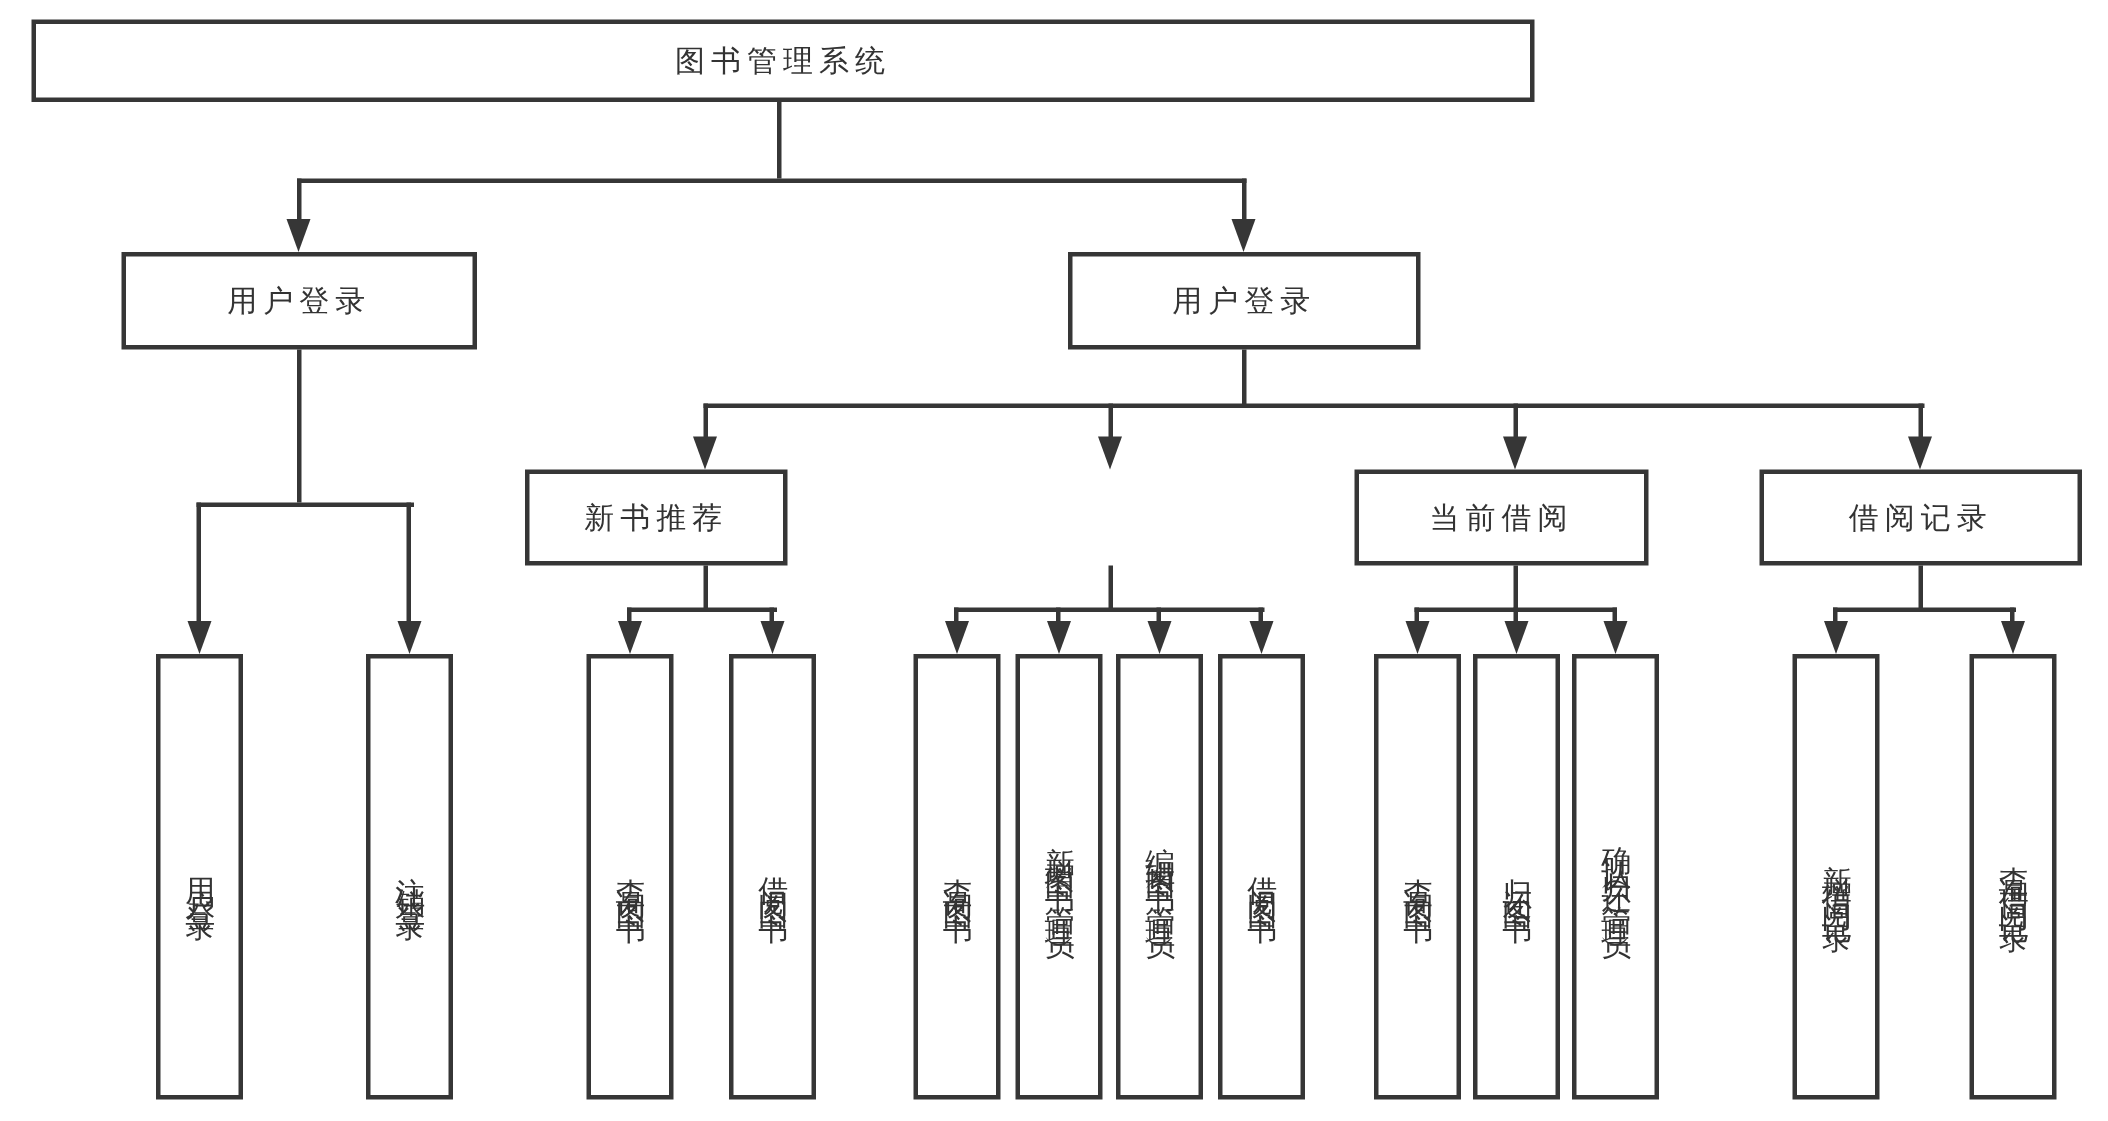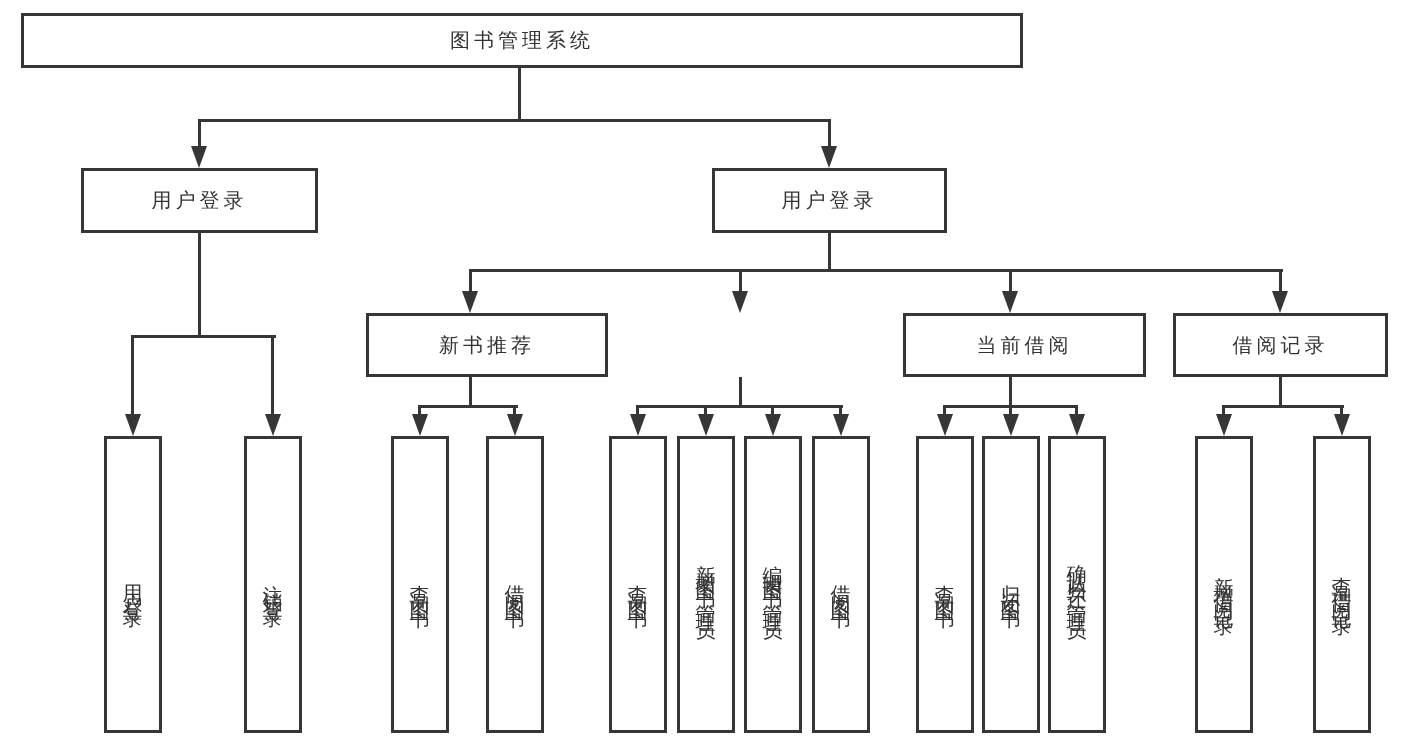--- a/index.html
+++ b/index.html
@@ -88,22 +88,22 @@
   <div class="line" style="left:469px;top:269px;width:814px;height:3px"></div>
   <div class="line" style="left:469px;top:269px;width:3px;height:23px"></div>
   <div class="line" style="left:739px;top:269px;width:3px;height:23px"></div>
   <div class="line" style="left:1009px;top:269px;width:3px;height:23px"></div>
   <div class="line" style="left:1279px;top:269px;width:3px;height:23px"></div>
   <div class="arrow" style="left:462px;top:291px"></div>
   <div class="arrow" style="left:732px;top:291px"></div>
   <div class="arrow" style="left:1002px;top:291px"></div>
   <div class="arrow" style="left:1272px;top:291px"></div>
 
-  <div class="box hbox" style="left:366px;top:313px;width:242px;height:64px">新书推荐</div>
-  <div class="box hbox" style="left:903px;top:313px;width:243px;height:64px">当前借阅</div>
+  <div class="box hbox" style="left:350px;top:313px;width:175px;height:64px">新书推荐</div>
+  <div class="box hbox" style="left:903px;top:313px;width:196px;height:64px">当前借阅</div>
   <div class="box hbox" style="left:1173px;top:313px;width:215px;height:64px">借阅记录</div>
 
   <div class="line" style="left:469px;top:377px;width:3px;height:30px"></div>
   <div class="line" style="left:418px;top:405px;width:100px;height:3px"></div>
   <div class="line" style="left:418px;top:405px;width:3px;height:10px"></div>
   <div class="line" style="left:513px;top:405px;width:3px;height:10px"></div>
   <div class="arrow" style="left:412px;top:414px"></div>
   <div class="arrow" style="left:507px;top:414px"></div>
 
   <div class="line" style="left:739px;top:377px;width:3px;height:30px"></div>

